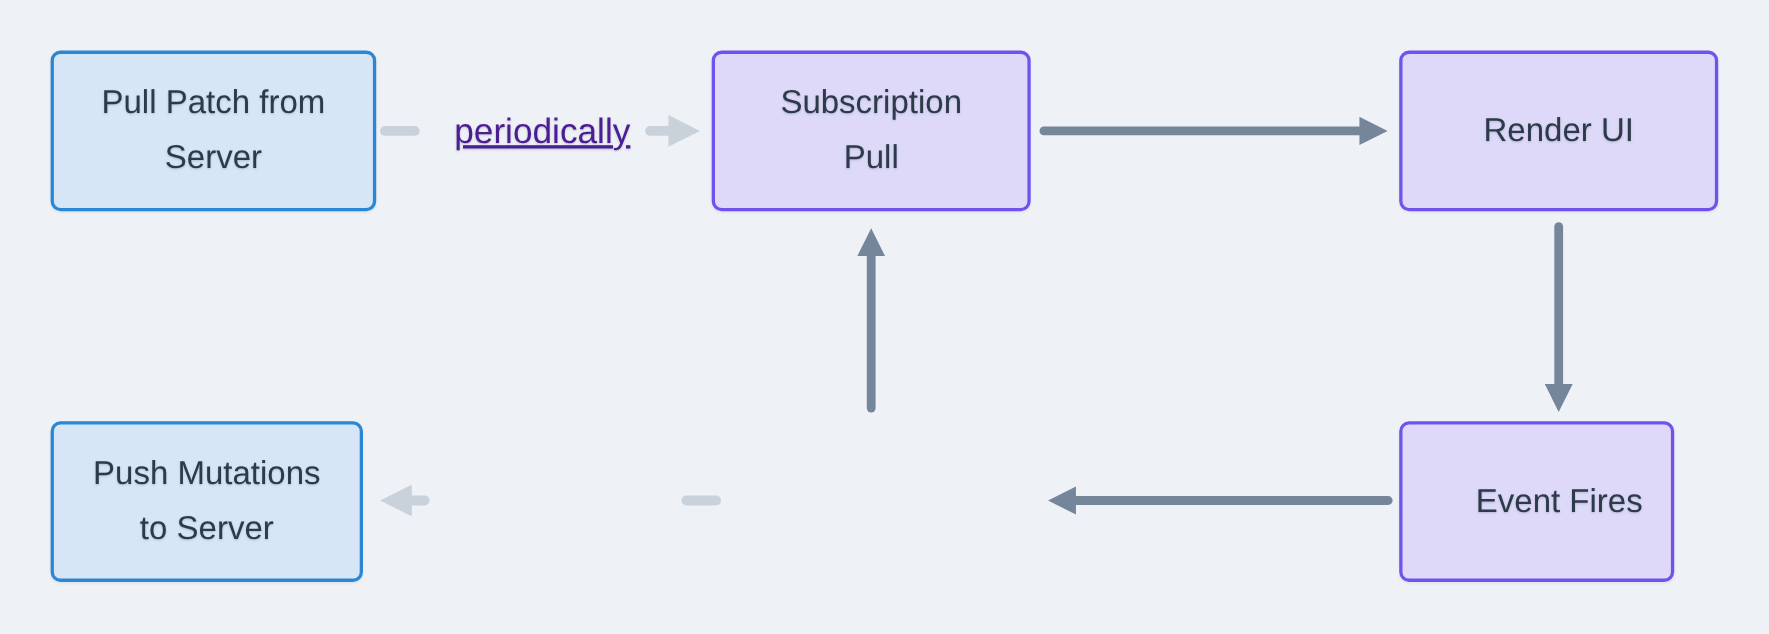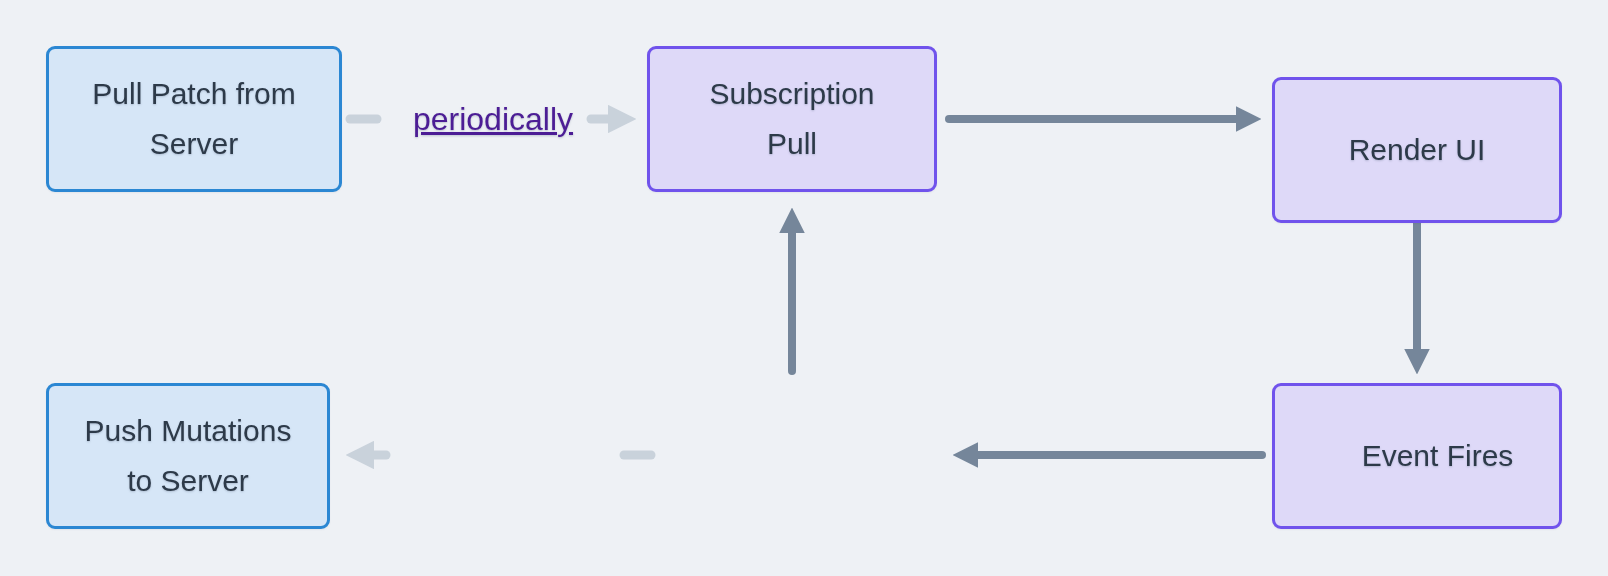--- a/index.html
+++ b/index.html
@@ -95,30 +95,30 @@
   <div class="node blue" style="left:46px; top:46px; width:296px;">
     <span class="node-label">Pull Patch from
 Server</span>
   </div>
 
   <div class="node purple" style="left:647px; top:46px; width:290px;">
     <span class="node-label">Subscription
 Pull</span>
   </div>
 
-  <div class="node purple" style="left:1272px; top:46px; width:290px;margin-top:31px;">
+  <div class="node purple" style="left:1272px; top:46px; width:290px;">
     <span class="node-label">Render UI</span>
   </div>
 
   <div class="node blue" style="left:46px; top:383px; width:284px;">
     <span class="node-label">Push Mutations
 to Server</span>
   </div>
 
 
-  <div class="node purple" style="left:1272px; top:383px; width:290px;padding-left:41px;">
+  <div class="node purple" style="left:1272px; top:383px; width:250px;padding-left:41px;">
     <span class="node-label">Event Fires</span>
   </div>
 
   <div class="edge-label" style="left:368px; top:96px; width:250px; height:46px;">periodically</div>
 
 
 </div>
 
 </body></html>

